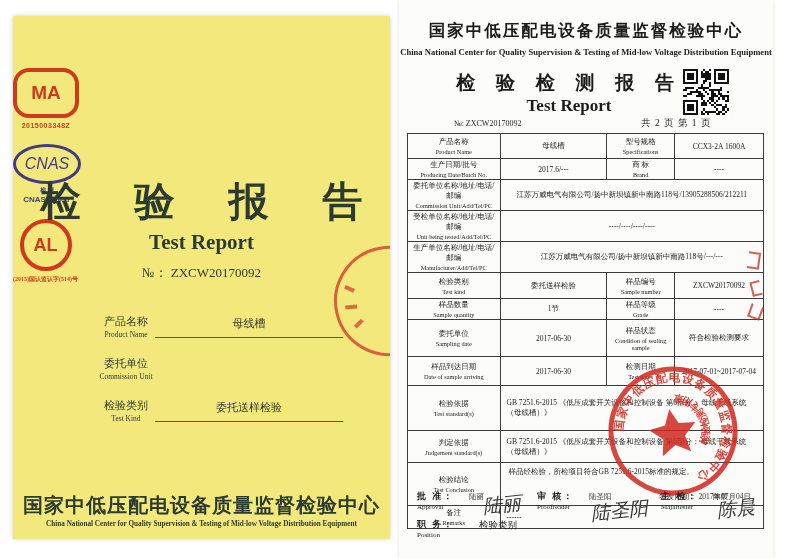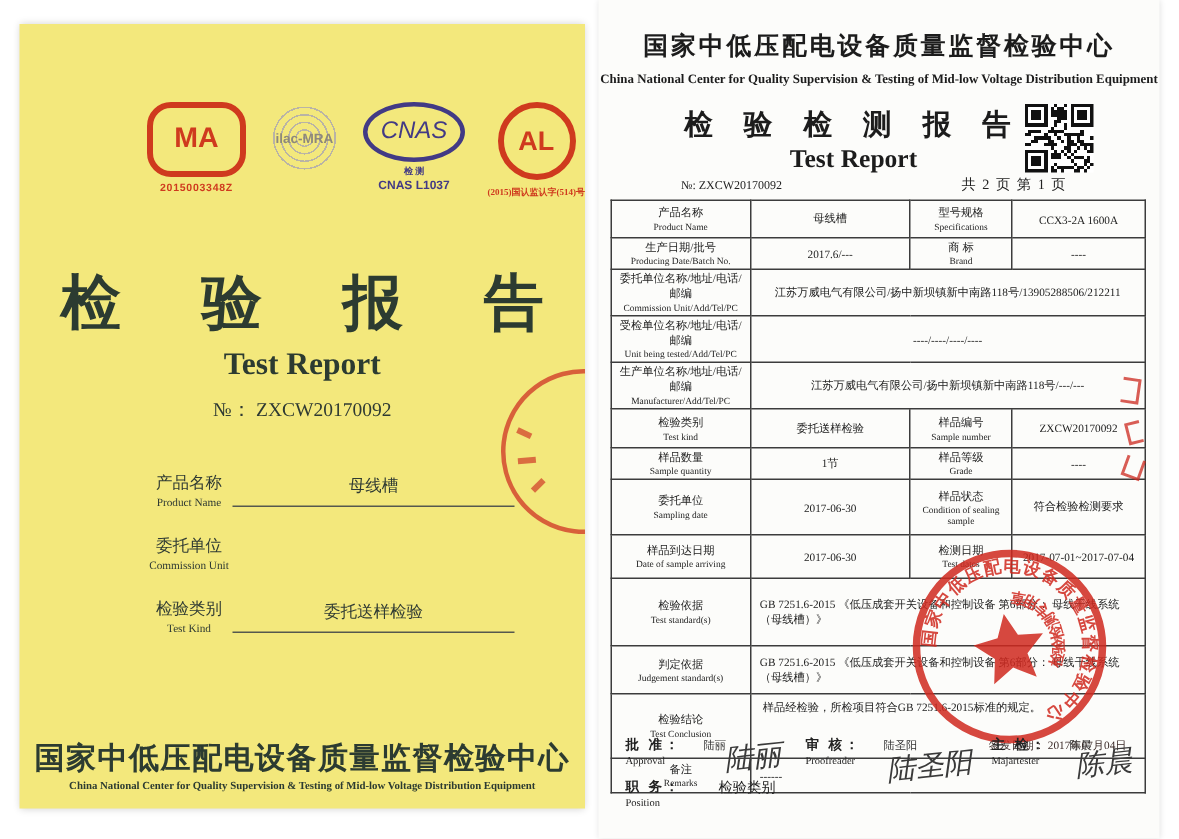--- a/index.html
+++ b/index.html
@@ -1,21 +1,21 @@
 <!DOCTYPE html>
 <html><head>
 <meta charset="utf-8">
 <style>
   html,body{margin:0;padding:0;background:#fff;width:786px;height:559px;overflow:hidden;
     font-family:"Liberation Serif","DejaVu Serif",serif;color:#222;}
   .page{position:absolute;box-shadow:0 0 5px rgba(0,0,0,.18);}
   
   .page-left{left:13px;top:16px;width:377px;height:523px;background:#f3e87c;overflow:hidden;}
-  .logos{position:absolute;top:52px;left:0;width:100%;display:flex;justify-content:flex-end;
-    align-items:flex-start;gap:15px;}
+  .logos{position:absolute;top:52px;left:0;width:100%;display:flex;justify-content:flex-start;
+    align-items:flex-start;gap:15px;flex-direction:column;}
   .logo{display:flex;flex-direction:column;align-items:center;}
   .cma-badge{width:58px;height:42px;border:4px solid #cf3a1e;border-radius:16px;display:flex;
     align-items:center;justify-content:center;font-weight:bold;font-size:19px;color:#cf3a1e;
     font-family:"Liberation Sans",sans-serif;}
   .cma-code{margin-top:4px;font-size:7px;font-weight:bold;color:#cf3a1e;letter-spacing:.5px;
     font-family:"Liberation Sans",sans-serif;}
   .ilac-badge{width:48px;height:48px;border-radius:50%;
     background:repeating-radial-gradient(circle at 50% 50%, #b9b3a6 0 1px, transparent 1px 5px);
     display:flex;align-items:center;justify-content:center;}
   .ilac-text{font-size:9px;font-weight:bold;color:#8d887c;font-family:"Liberation Sans",sans-serif;}
@@ -96,25 +96,20 @@
 </head>
 <body>
 
 <div class="page page-left">
   <div class="logos">
     <div class="logo">
       <div class="cma-badge">
           <span>MA</span>
         </div>
       <div class="cma-code">2015003348Z</div>
-    </div>
-    <div class="logo">
-      <div class="ilac-badge">
-        <span class="ilac-text">ilac-MRA</span>
-      </div>
     </div>
     <div class="logo">
       <div class="cnas-badge">
           <span>CNAS</span>
         </div>
       <div class="cnas-sub">检 测</div>
       <div class="cnas-code">CNAS L1037</div>
     </div>
     <div class="logo">
       <div class="al-badge">

